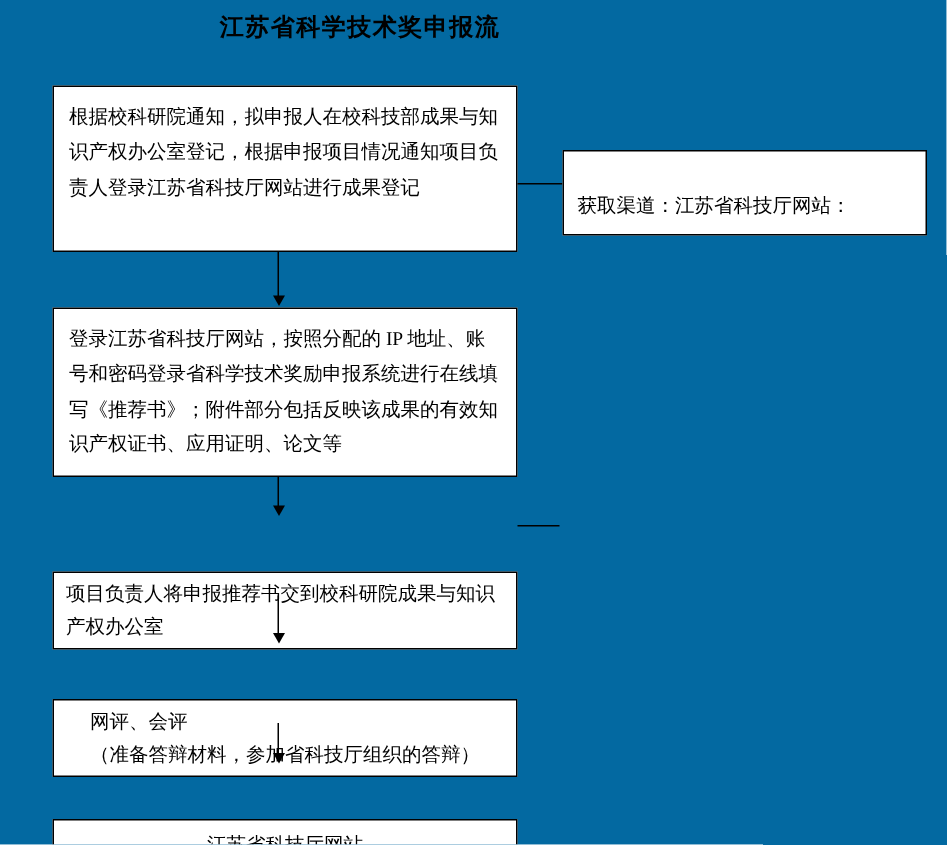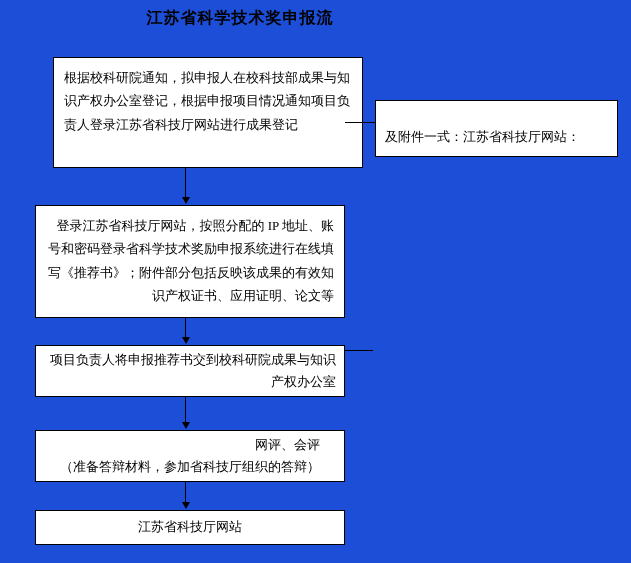--- a/index.html
+++ b/index.html
@@ -4,21 +4,21 @@
 <style>
   html, body {
     margin: 0;
     padding: 0;
     background: #ffffff;
   }
   .canvas {
     position: relative;
     width: 631px;
     height: 563px;
-    background: #1d4ed8;
+    background: #0369a1;
     color: #000000;
     font-family: "Liberation Serif", serif;
     overflow: hidden;
   }
   .page-title {
     position: absolute;
     top: 8px;
     left: 0;
     width: 480px;
     margin: 0;
@@ -37,23 +37,24 @@
   }
   .step {
     padding: 8px 10px;
     line-height: 1.8;
     text-align: left;
   }
   .centered {
     display: flex;
     align-items: center;
     justify-content: center;
-    text-align: right;
+    text-align: left;
     padding: 4px 8px;
     line-height: 1.7;
+    margin-top: 36px;
   }
   .note {
     padding: 6px 9px;
     line-height: 1.55;
   }
   .arrow {
     position: absolute;
     width: 1px;
     background: #000000;
   }
@@ -74,31 +75,31 @@
     background: #000000;
   }
 </style>
 </head>
 <body>
 
 <div class="canvas">
 
   <h1 class="page-title">江苏省科学技术奖申报流</h1>
 
-  <div class="box step" style="left:35px; top:57px; width:310px; height:111px;margin-left:18px;">根据校科研院通知，拟申报人在校科技部成果与知识产权办公室登记，根据申报项目情况通知项目负责人登录江苏省科技厅网站进行成果登记</div>
+  <div class="box step" style="left:35px; top:57px; width:310px; height:111px;">根据校科研院通知，拟申报人在校科技部成果与知识产权办公室登记，根据申报项目情况通知项目负责人登录江苏省科技厅网站进行成果登记</div>
 
   <div class="hline" style="left:345px; top:122px; width:30px;"></div>
 
   <div class="box note" style="left:375px; top:100px; width:243px; height:57px;">
-    <div>及附件一式：江苏省科技厅网站：</div>
+    <div>获取渠道：江苏省科技厅网站：</div>
   </div>
 
   <div class="arrow" style="left:185px; top:168px; height:30px;"></div>
 
-  <div class="box step" style="left:35px; top:205px; width:310px; height:113px;text-align:right;">登录江苏省科技厅网站，按照分配的 IP 地址、账号和密码登录省科学技术奖励申报系统进行在线填写《推荐书》；附件部分包括反映该成果的有效知识产权证书、应用证明、论文等</div>
+  <div class="box step" style="left:35px; top:205px; width:310px; height:113px;">登录江苏省科技厅网站，按照分配的 IP 地址、账号和密码登录省科学技术奖励申报系统进行在线填写《推荐书》；附件部分包括反映该成果的有效知识产权证书、应用证明、论文等</div>
 
   <div class="arrow" style="left:185px; top:318px; height:20px;"></div>
 
   <div class="box centered" style="left:35px; top:345px; width:310px; height:52px;">项目负责人将申报推荐书交到校科研院成果与知识产权办公室</div>
 
   <div class="hline" style="left:345px; top:350px; width:28px;"></div>
 
 
   <div class="arrow" style="left:185px; top:397px; height:26px;"></div>
 

